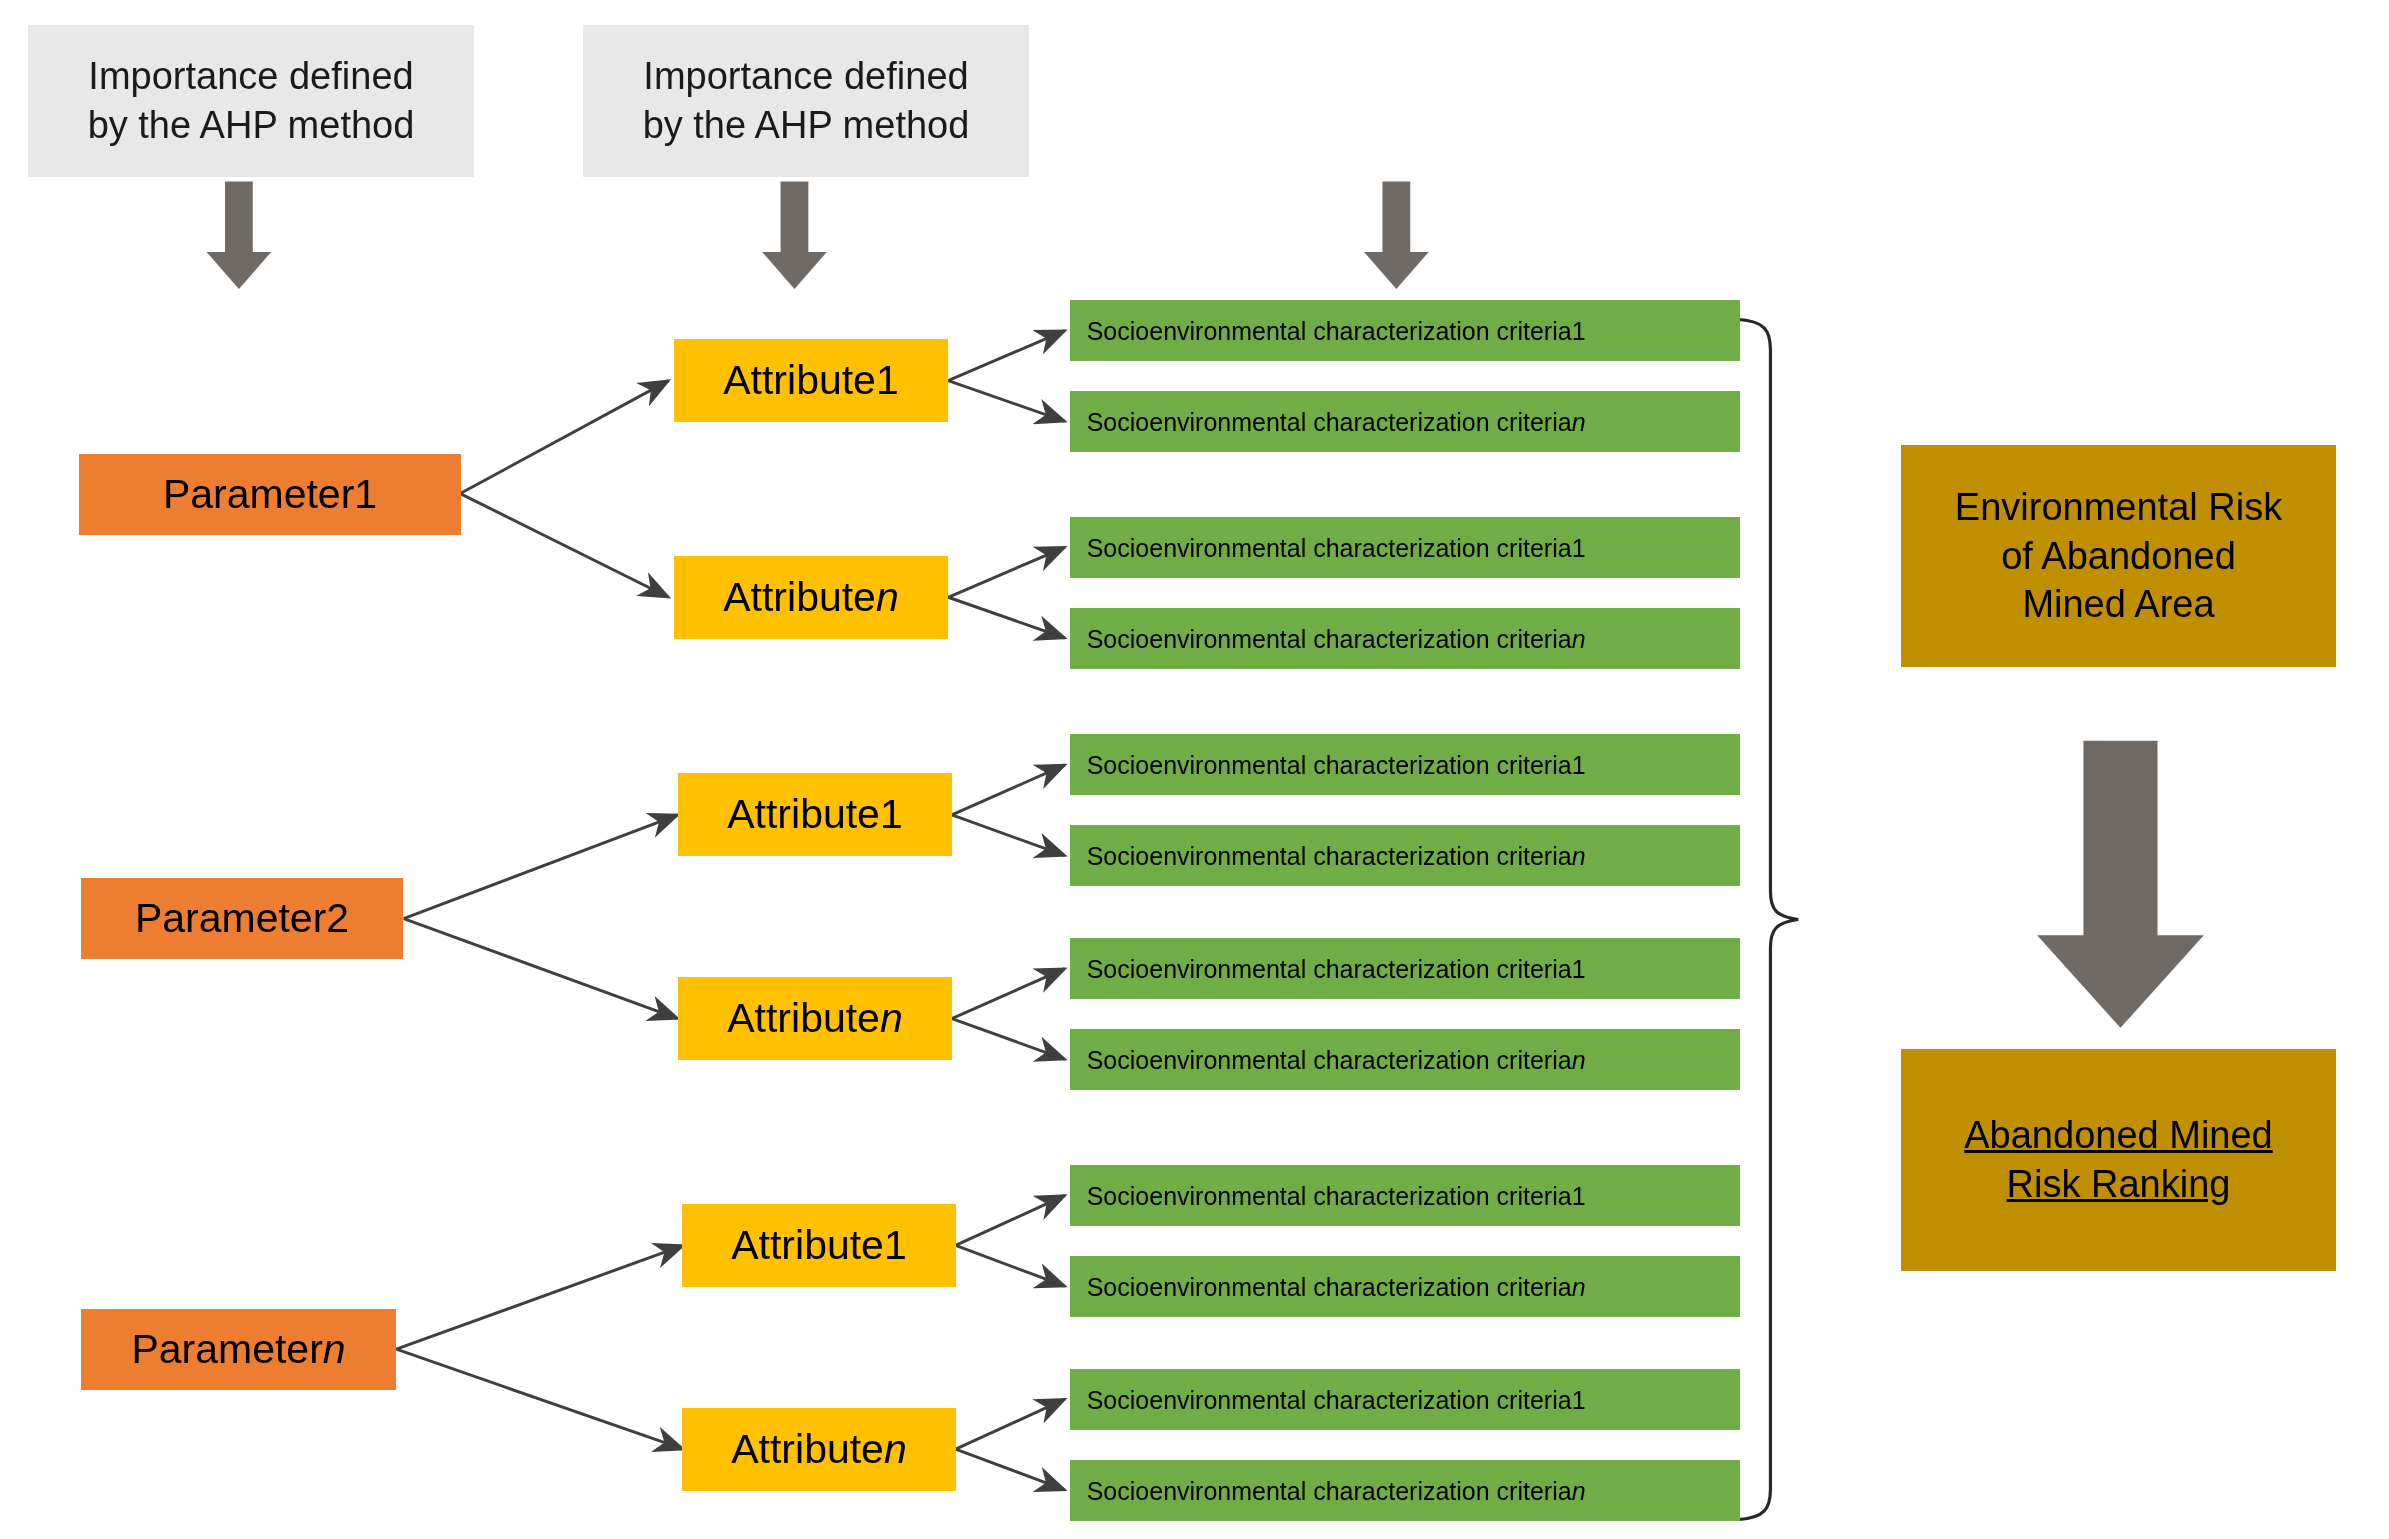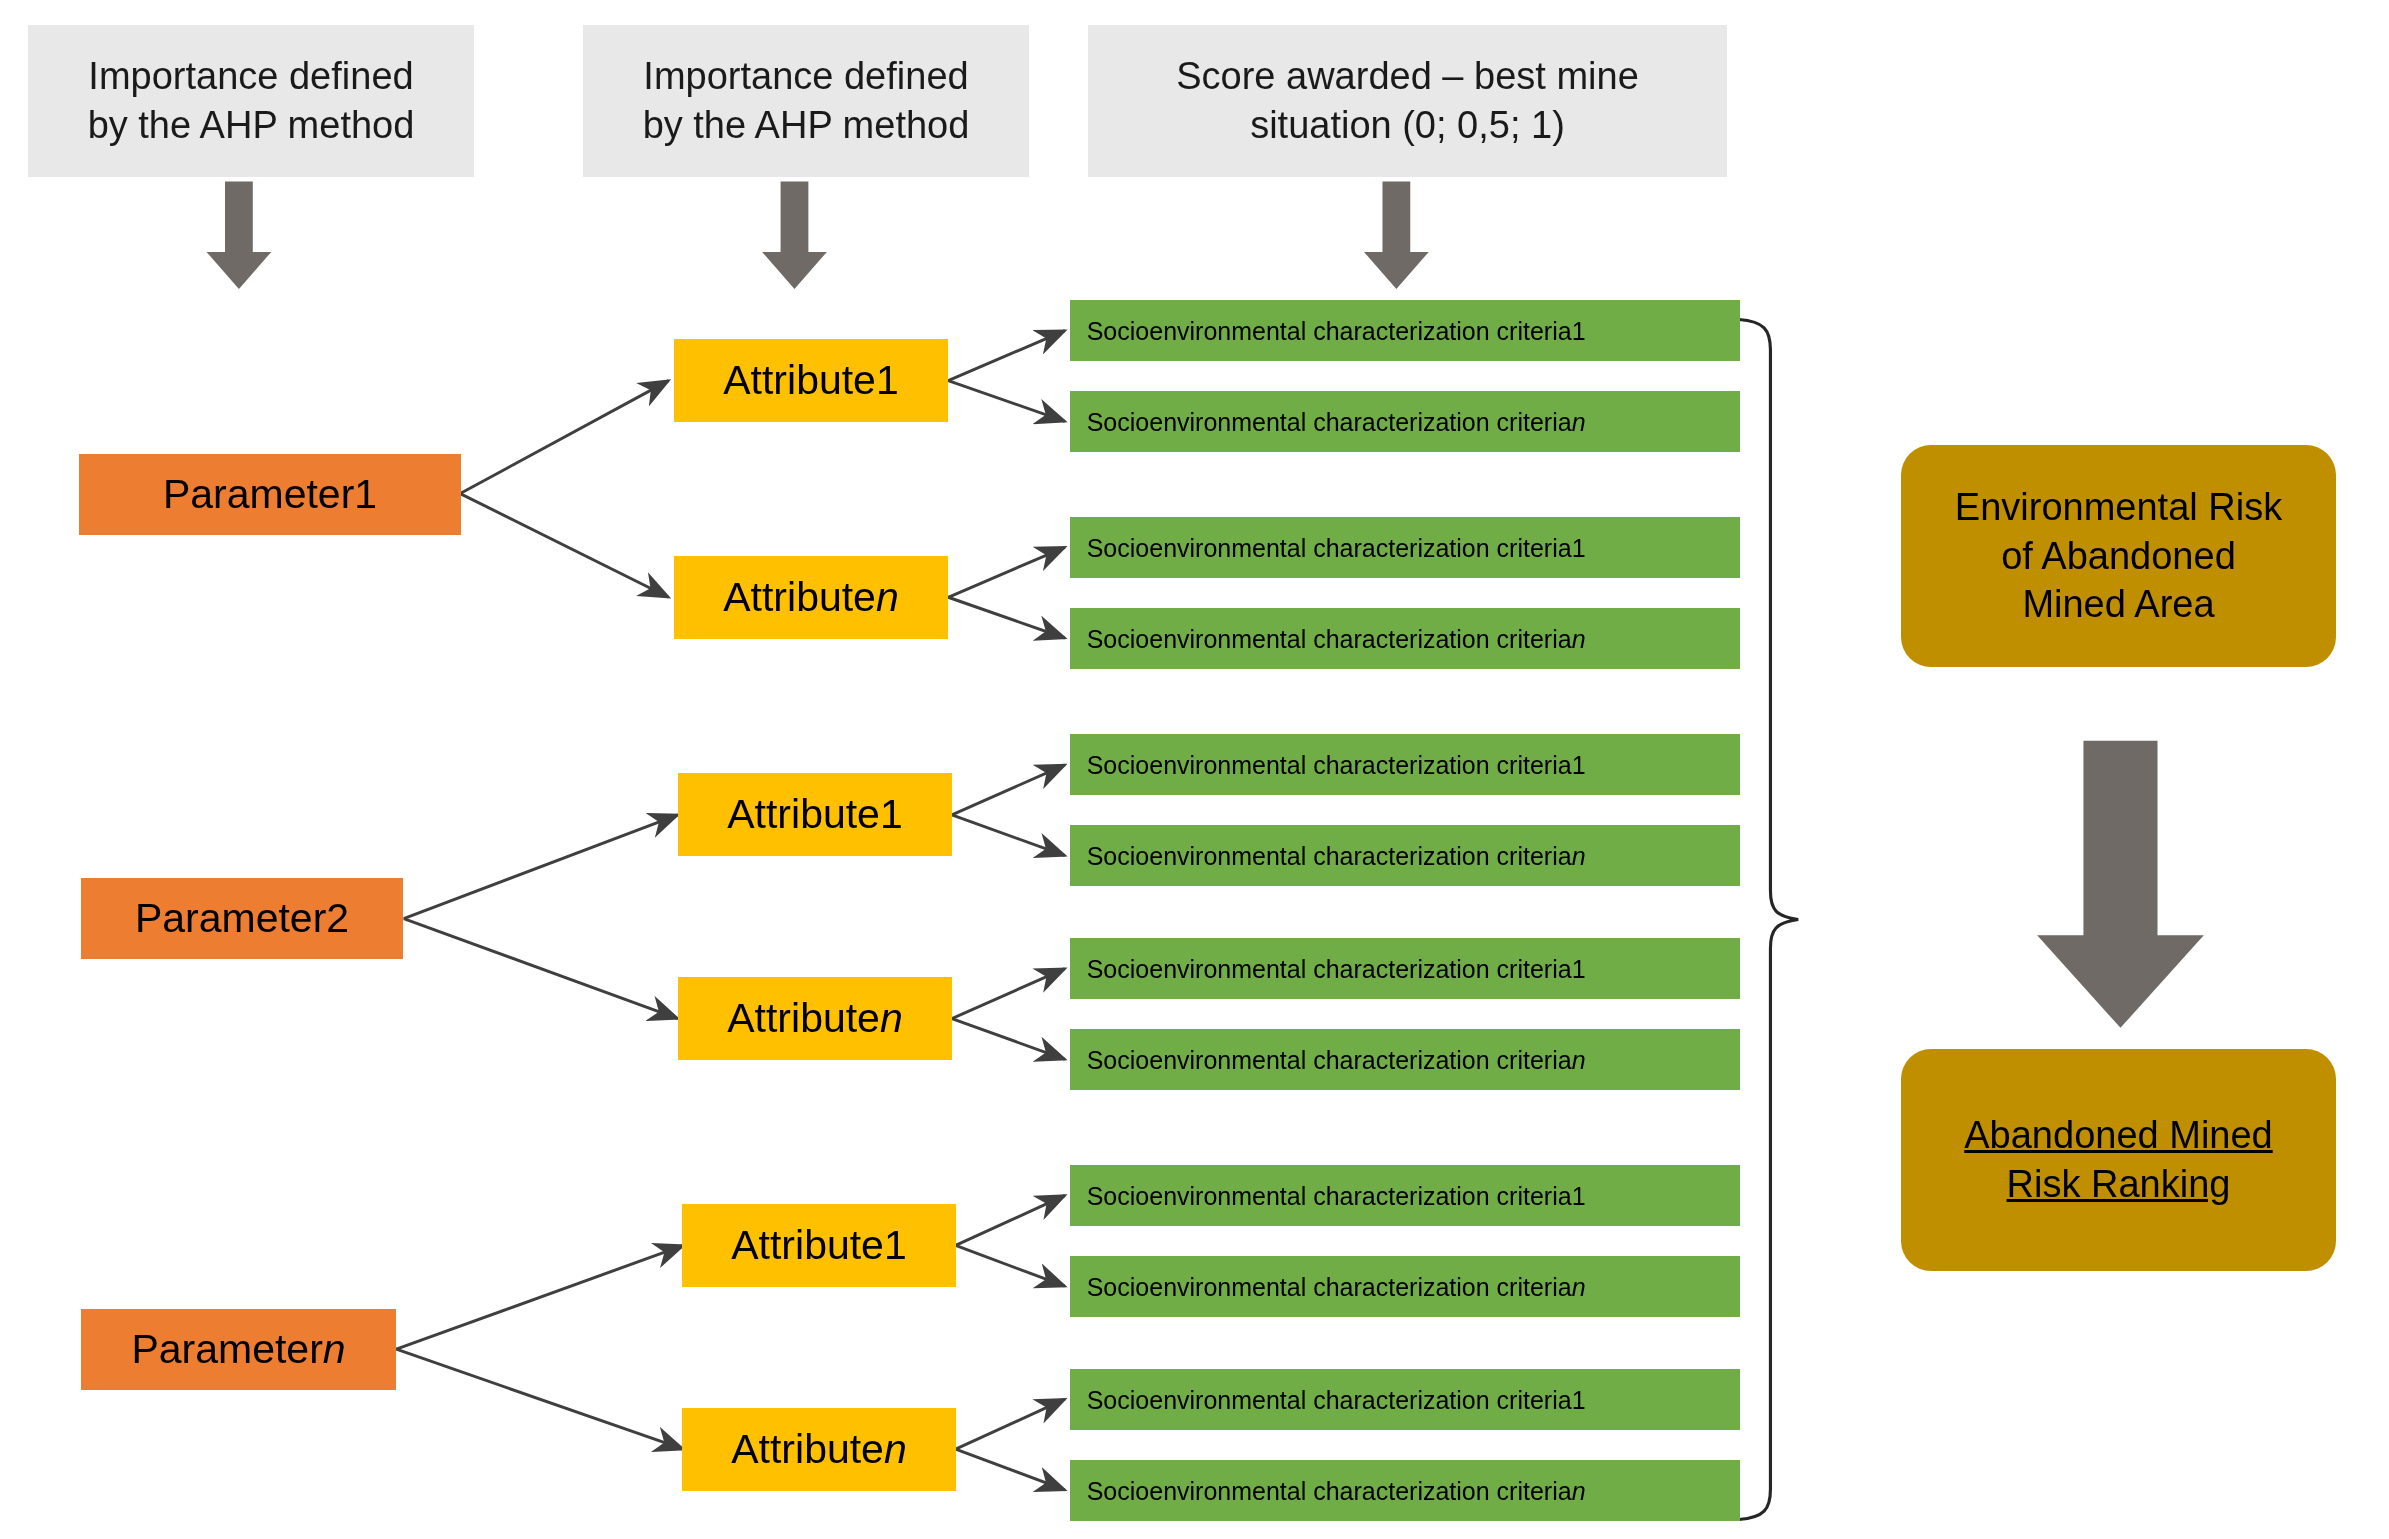--- a/index.html
+++ b/index.html
@@ -56,21 +56,20 @@
     justify-content: flex-start;
     padding-left: 16.7px;
     white-space: nowrap;
   }
   
   .result-box {
     background: #bf8f00;
     font-size: 38px;
     flex-direction: column;
     padding: 3.7px 9.3px;
-    border-radius: 30px;
   }
   .result-box .ln { display: block; white-space: nowrap; }
 
   .ital { font-style: italic; }
 
   svg.overlay {
     position: absolute;
     left: 0;
     top: 0;
     width: 2389px;
@@ -148,24 +147,20 @@
   <div class="box legend-box" style="left:28px; top:25px; width:446px; height:152px;">
     <span class="ln">Importance defined</span>
     <span class="ln">by the AHP method</span>
   </div>
 
   <div class="box legend-box" style="left:583px; top:25px; width:446px; height:152px;">
     <span class="ln">Importance defined</span>
     <span class="ln">by the AHP method</span>
   </div>
 
-  <div class="box legend-box" style="left:1088px; top:25px; width:639px; height:152px;">
-    <span class="ln">Score awarded – best mine</span>
-    <span class="ln">situation (0; 0,5; 1)</span>
-  </div>
 
   <div class="box param-box" style="left:79px; top:454px; width:382px; height:81px;">
     <span>Parameter </span>
       <span>1</span>
   </div>
 
   <div class="box param-box" style="left:81px; top:878px; width:322px; height:81px;">
     <span>Parameter </span>
       <span>2</span>
   </div>

